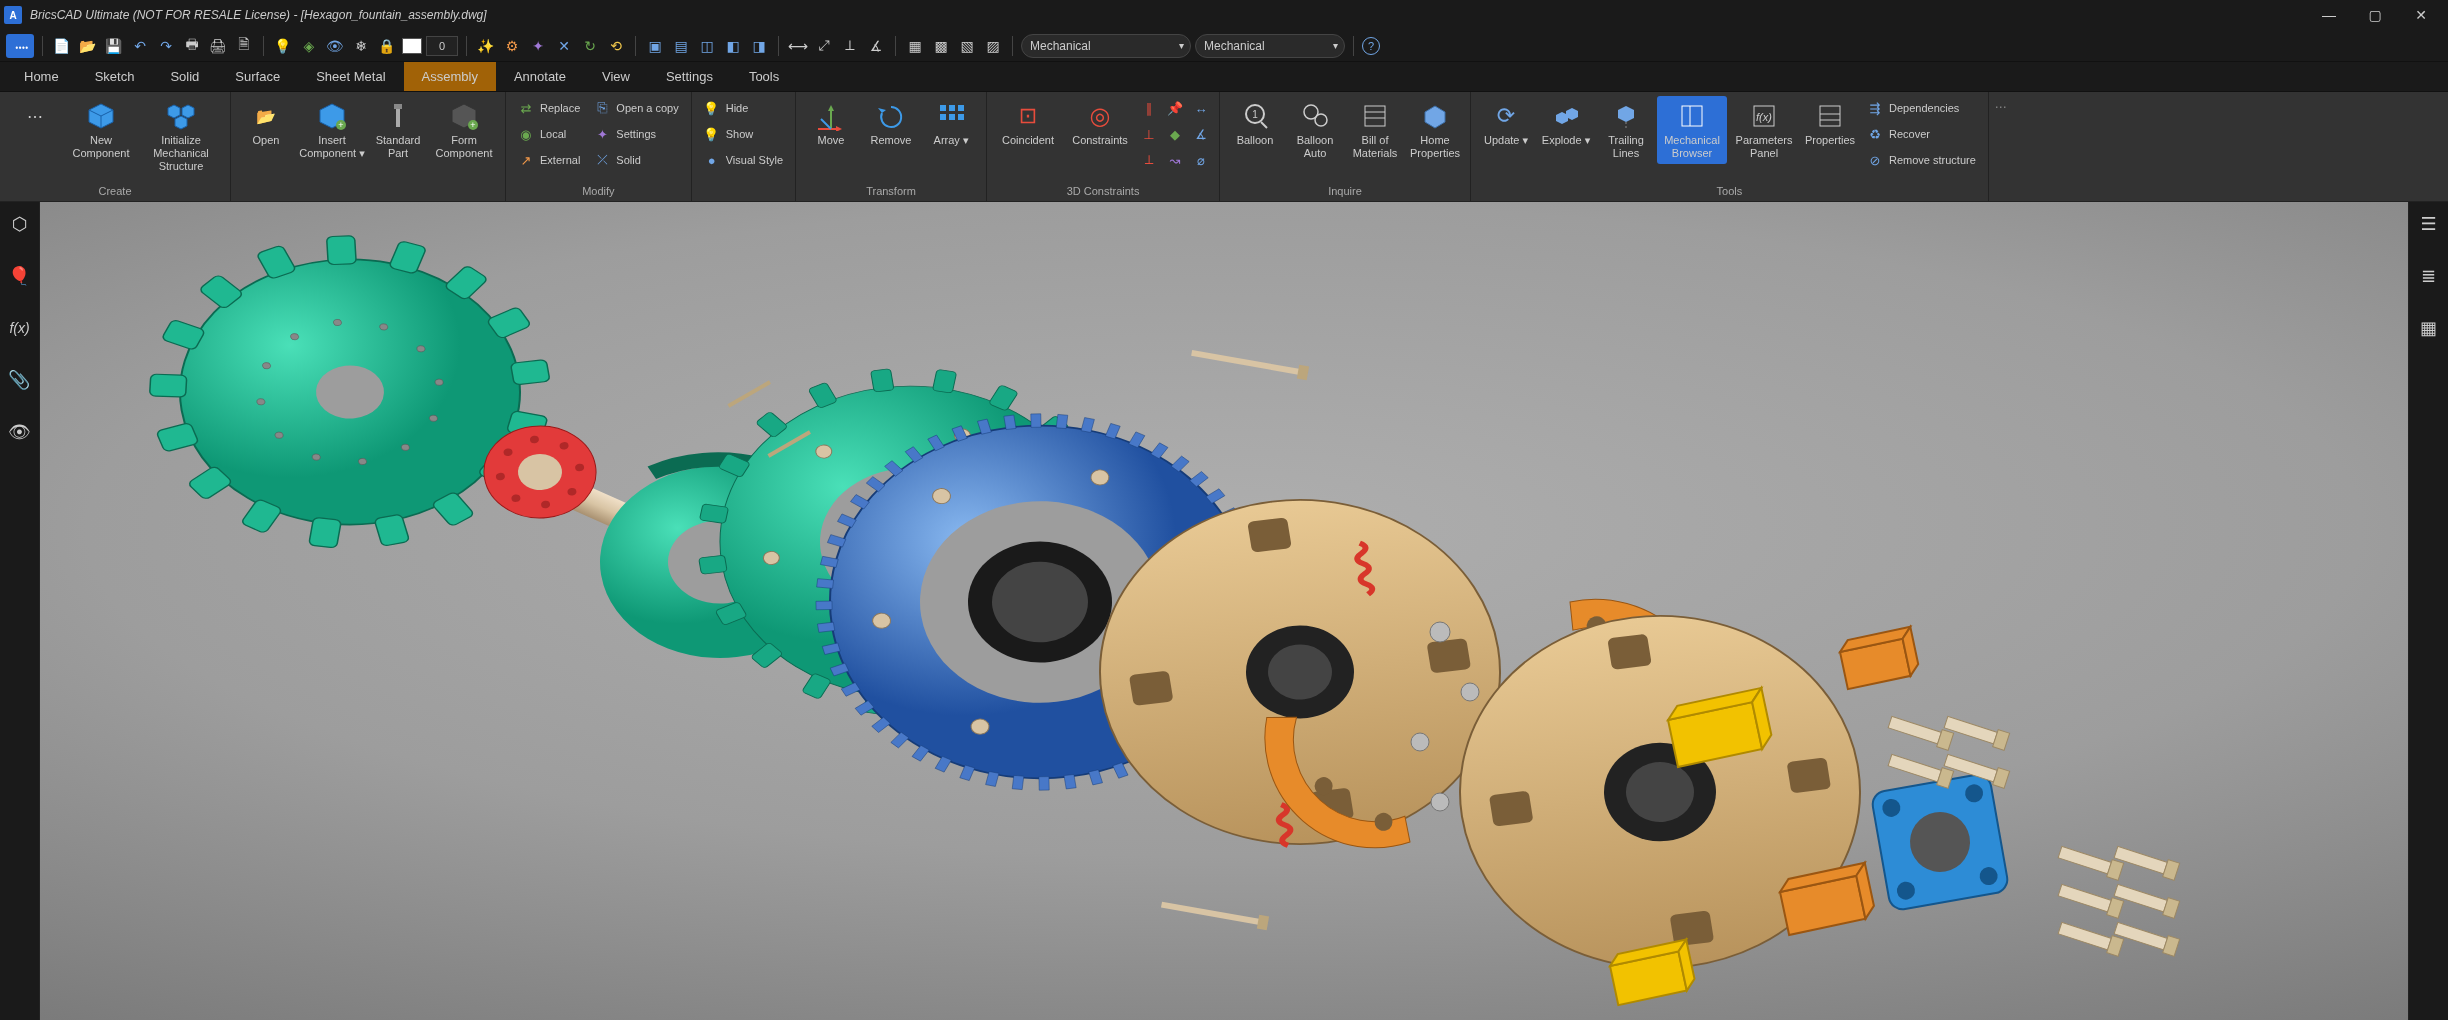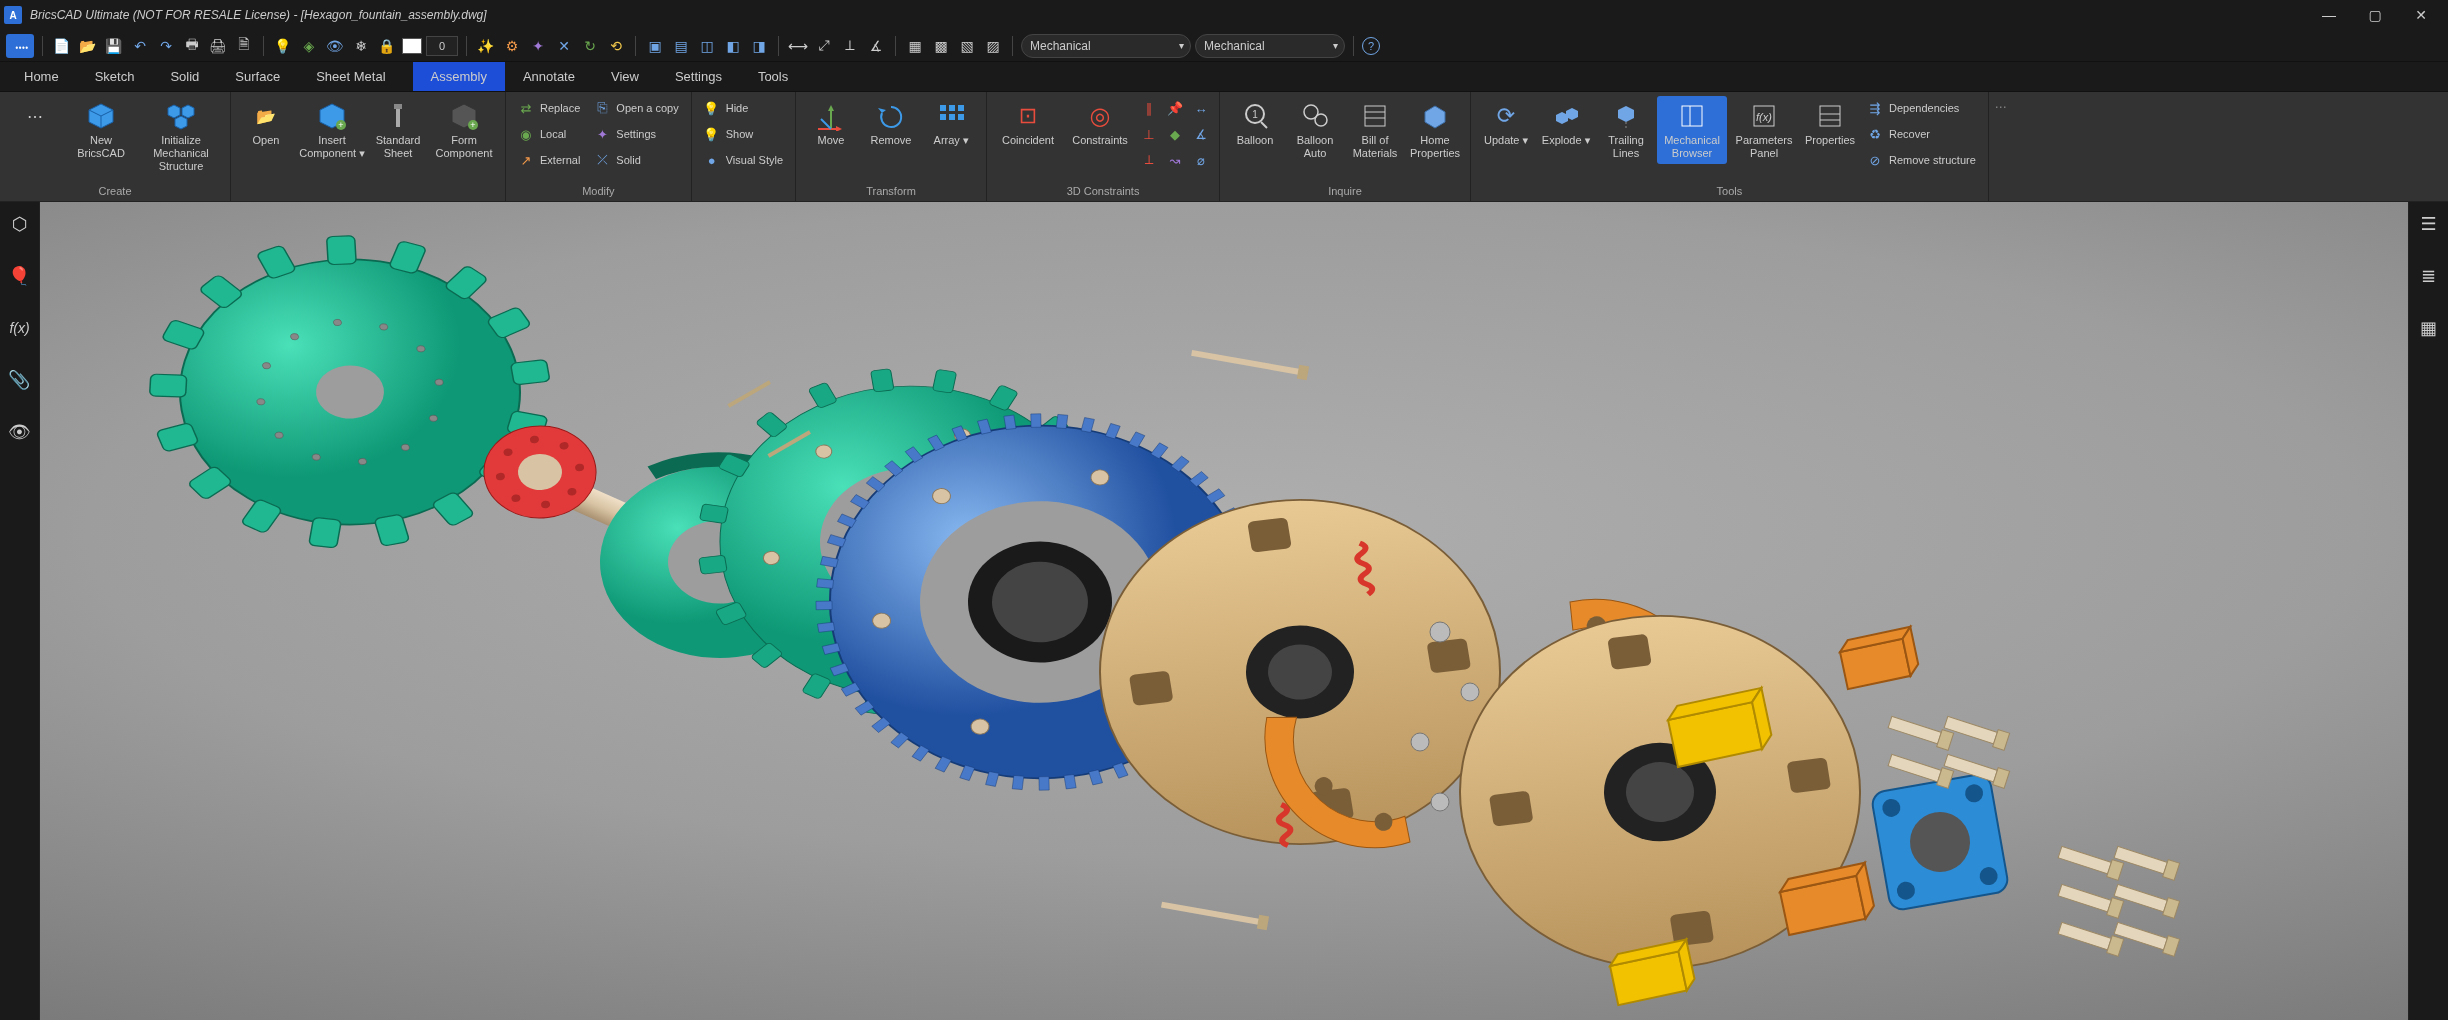--- a/index.html
+++ b/index.html
@@ -17,21 +17,21 @@
 .qat-sep { width: 1px; height: 20px; background: #444; margin: 0 4px; }
 .qat-btn { width: 22px; height: 22px; display: flex; align-items: center; justify-content: center; border-radius: 2px; font-size: 14px; }
 .qat-bigbtn { width: 28px; height: 24px; background: #2d6fd6; border-radius: 3px; display:flex; align-items:center; justify-content:center; color:#fff; font-weight:bold; font-size:13px; }
 .qat-dropdown { height: 24px; background: #2a2a2a; border: 1px solid #444; border-radius: 12px; padding: 0 20px 0 8px; font-size: 12px; color: #ccc; display: flex; align-items: center; min-width: 170px; position: relative; }
 .qat-dropdown::after { content: '▾'; position: absolute; right: 6px; font-size: 10px; }
 .qat-numfield { width: 32px; height: 20px; background: #222; border: 1px solid #444; color: #ccc; text-align: center; font-size: 11px; display:flex; align-items:center; justify-content:center; }
 
 
 .ribbon-tabs { height: 30px; background: #1a1a1a; display: flex; align-items: stretch; padding-left: 6px; border-bottom: 1px solid #111; }
 .ribbon-tab { padding: 0 18px; display: flex; align-items: center; font-size: 13px; color: #ccc; }
-.ribbon-tab.active { background: #1d4ed8; margin-left: 9px; }
+.ribbon-tab.active { background: #a16207; }
 
 
 .ribbon { height: 110px; background: #333; display: flex; border-bottom: 1px solid #222; }
 .ribbon-group { display: flex; flex-direction: column; border-right: 1px solid #222; }
 .ribbon-group-body { flex: 1; display: flex; align-items: flex-start; padding: 4px 6px; gap: 2px; }
 .ribbon-group-label { height: 20px; font-size: 11px; color: #aaa; text-align: center; display: flex; align-items: center; justify-content: center; padding: 0 6px; }
 
 .rbtn-lg { width: 70px; display: flex; flex-direction: column; align-items: center; padding: 4px 2px; border-radius: 3px; text-align: center; }
 .rbtn-lg.narrow { width: 58px; }
 .rbtn-lg.wide { width: 86px; justify-content: flex-end; }
@@ -142,21 +142,21 @@
           <div class="ico">⋯</div>
         </div>
       <div class="rbtn-lg">
         <div class="ico">
             <svg width="30" height="30">
               <polygon points="15,3 27,9 27,21 15,27 3,21 3,9" fill="#3d9ae8" stroke="#1860a8"></polygon>
               <polyline points="3,9 15,15 27,9" fill="none" stroke="#1860a8"></polyline>
               <line x1="15" y1="15" x2="15" y2="27" stroke="#1860a8"></line>
             </svg>
           </div>
-        <div class="lbl">New BricsCAD</div>
+        <div class="lbl">New Component</div>
       </div>
       <div class="rbtn-lg wide">
         <div class="ico">
             <svg width="30" height="30">
               <polygon points="8,4 14,7 14,14 8,17 2,14 2,7" fill="#3d9ae8" stroke="#1860a8"></polygon>
               <polygon points="22,4 28,7 28,14 22,17 16,14 16,7" fill="#3d9ae8" stroke="#1860a8"></polygon>
               <polygon points="15,15 21,18 21,25 15,28 9,25 9,18" fill="#3d9ae8" stroke="#1860a8"></polygon>
             </svg>
           </div>
         <div class="lbl">Initialize Mechanical Structure</div>
@@ -181,21 +181,21 @@
           </div>
           <div class="lbl">Insert Component ▾</div>
         </div>
       <div class="rbtn-lg narrow">
           <div class="ico">
             <svg width="20" height="30">
               <rect x="6" y="3" width="8" height="5" fill="#888"></rect>
               <rect x="8" y="8" width="4" height="18" fill="#aaa"></rect>
             </svg>
           </div>
-          <div class="lbl">Standard Sheet</div>
+          <div class="lbl">Standard Part</div>
         </div>
       <div class="rbtn-lg">
           <div class="ico">
             <svg width="30" height="30">
               <polygon points="15,3 27,9 27,21 15,27 3,21 3,9" fill="#555" stroke="#333"></polygon>
               <circle cx="24" cy="24" r="5" fill="#6aa84f"></circle>
               <text x="24" y="27" text-anchor="middle" fill="#fff" font-size="9">+</text>
             </svg>
           </div>
           <div class="lbl">Form Component</div>

